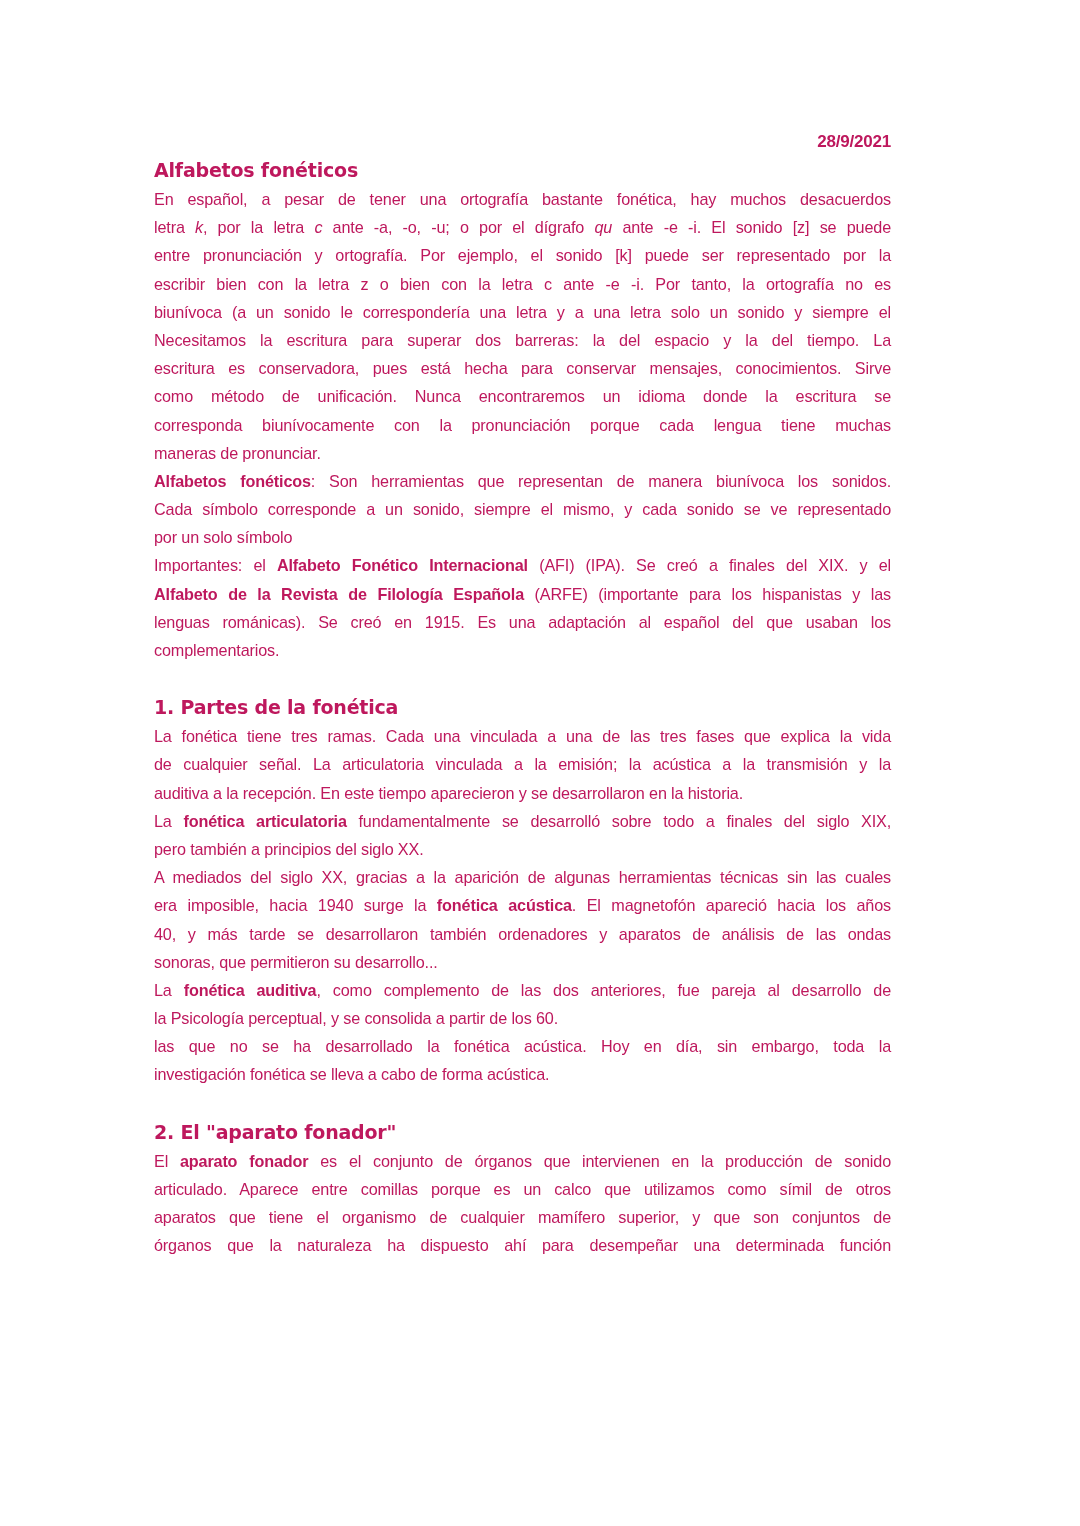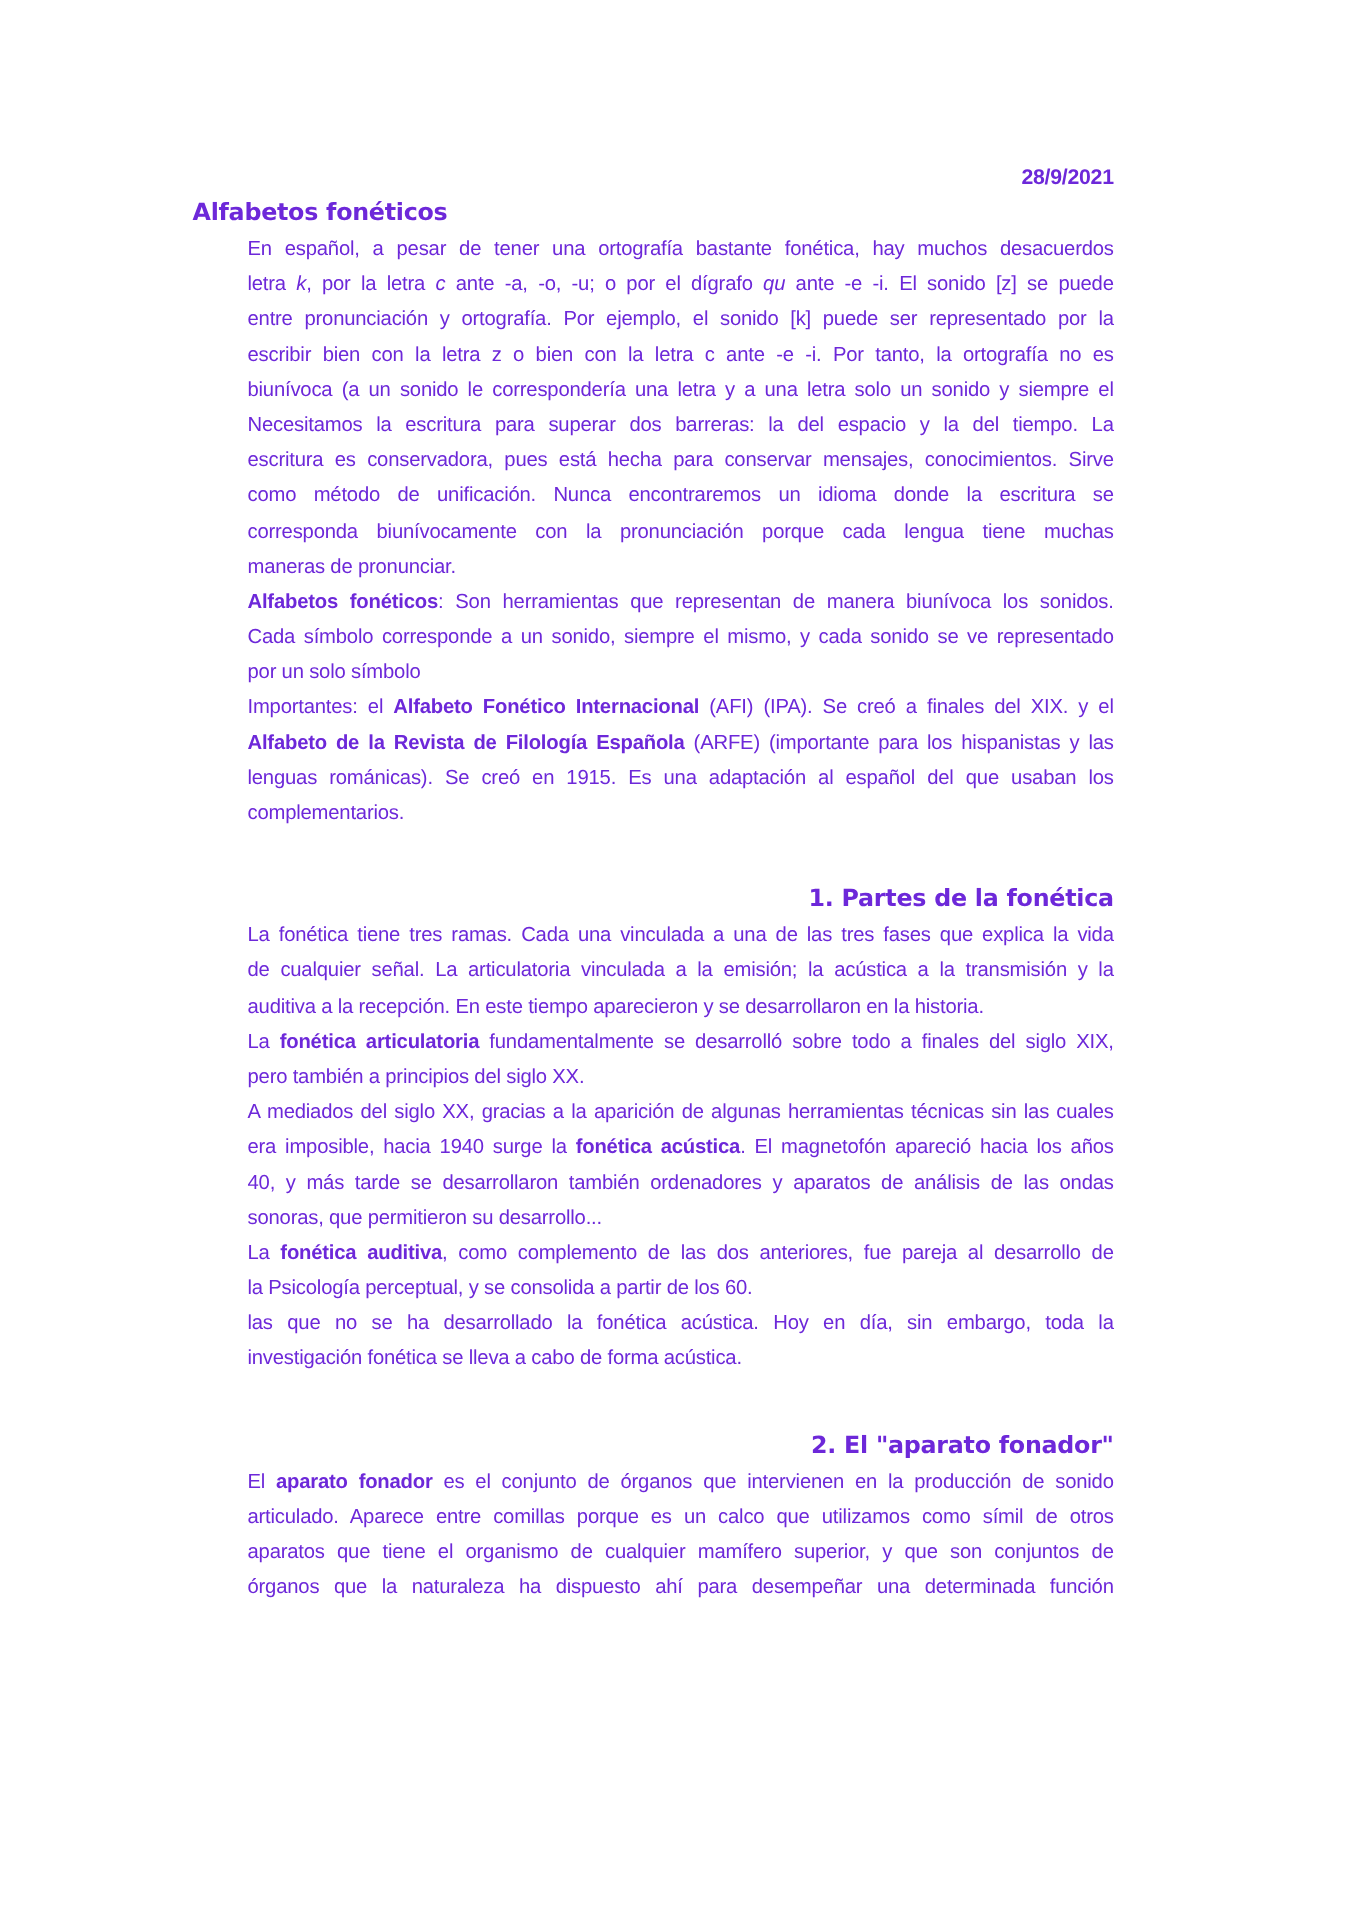--- a/index.html
+++ b/index.html
@@ -1,35 +1,35 @@
 <!DOCTYPE html>
 <html><head>
 <meta charset="utf-8">
 <style>
   html, body { margin: 0; padding: 0; background: #ffffff; }
   body { width: 1080px; height: 1526px; position: relative; overflow: hidden; }
   .page {
     position: absolute; left: 154px; top: 128px; width: 737px;
     font-family: "Liberation Sans", sans-serif;
-    color: #6d28d9;
+    color: #be185d;
   }
   .date {
     text-align: right; font-weight: bold; font-size: 17px;
     height: 28px; line-height: 28px; letter-spacing: -0.2px;
   }
   .h {
     font-family: "DejaVu Sans", sans-serif; font-weight: bold;
     font-size: 19px; height: 30px; line-height: 30px; letter-spacing: -0.2px;
   }
   .h.first { margin-top: -1px; }
-  .h.section { margin-top: 40px; text-align: right; }
+  .h.section { margin-top: 28px; }
   .line {
     font-size: 16.2px; height: 28.2px; line-height: 28.2px;
     text-align: justify; text-align-last: justify; white-space: nowrap;
-    letter-spacing: -0.15px; word-spacing: 0px; margin-left: 44px;
+    letter-spacing: -0.15px; word-spacing: 0px;
   }
   .line.last { text-align-last: left; }
   .line span.b { font-weight: bold; }
   .line span.i { font-style: italic; }
 </style>
 </head>
 <body>
 
 <div class="page">
   <div class="date">28/9/2021</div>

